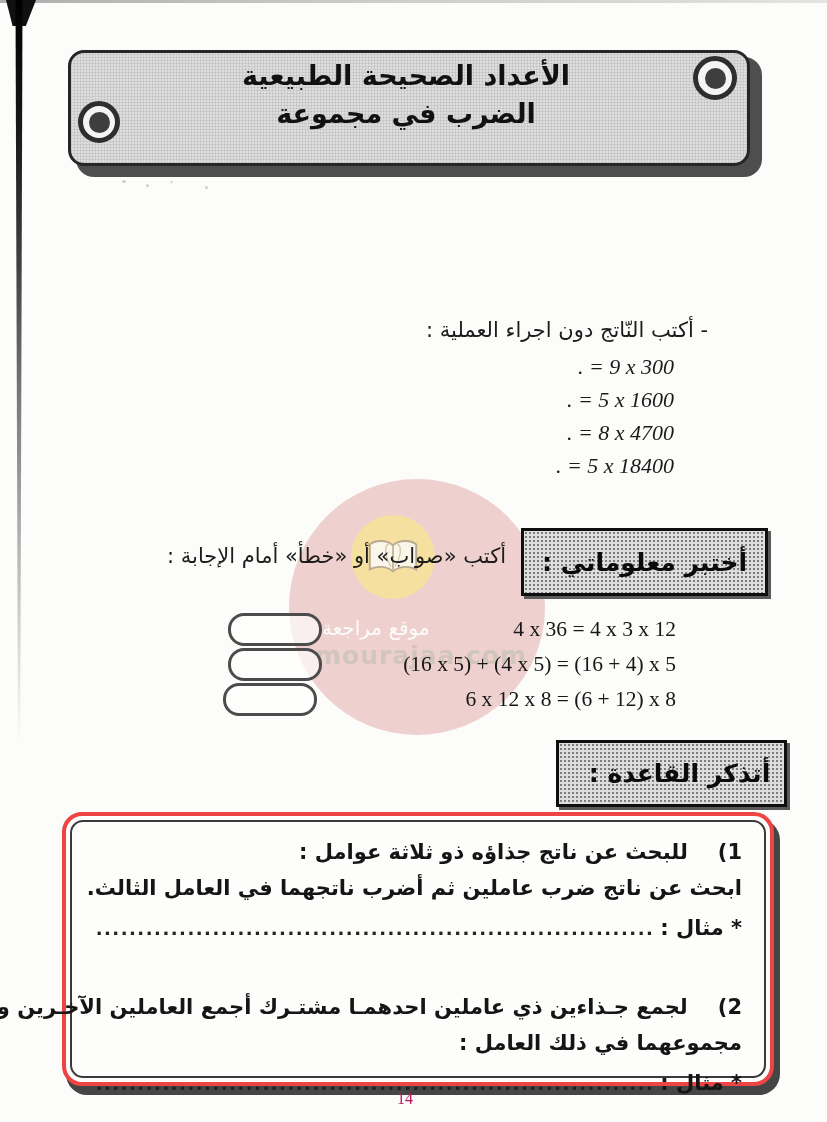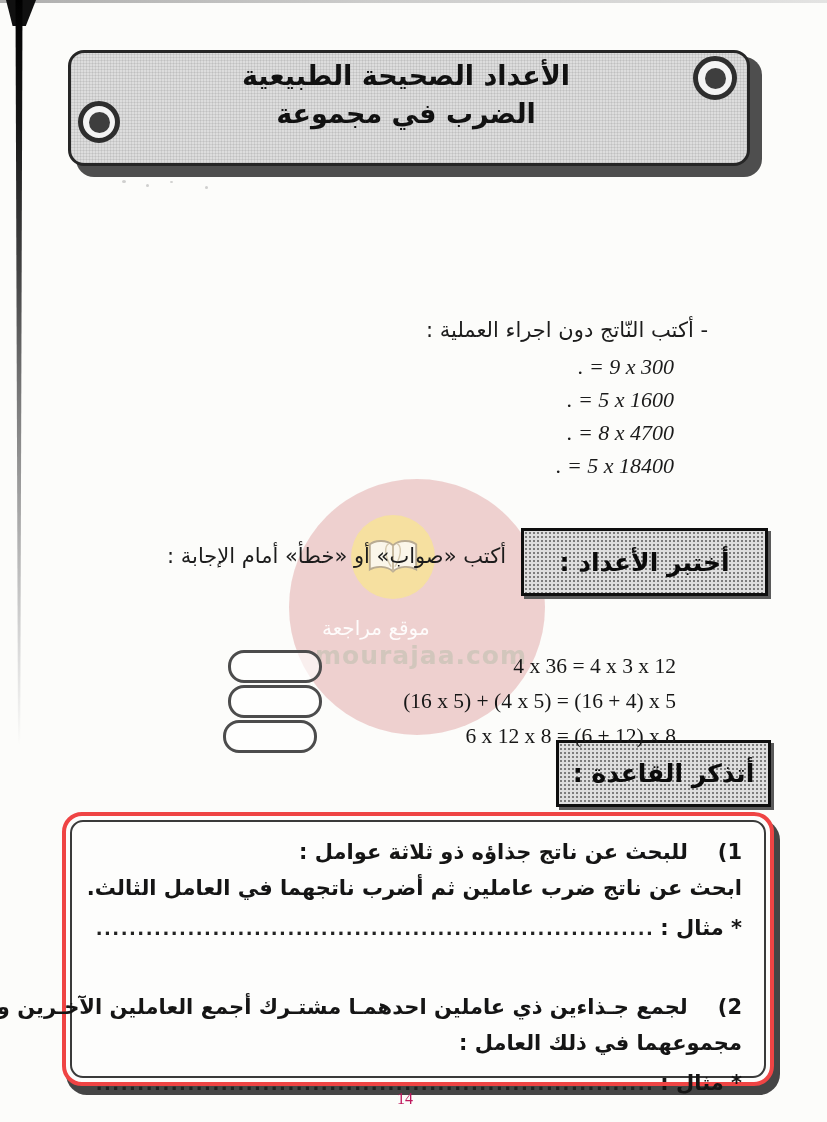--- a/index.html
+++ b/index.html
@@ -37,21 +37,21 @@
   
   .wm-circle{position:absolute;left:289px;top:479px;width:256px;height:256px;border-radius:50%;
         background:rgba(220,148,148,.42);}
   .wm-sun{position:absolute;left:351px;top:515px;width:84px;height:84px;border-radius:50%;
         background:rgba(246,224,157,.95);display:flex;align-items:center;justify-content:center;}
   .wm-ar{position:absolute;left:322px;top:616px;width:156px;text-align:left;direction:rtl;
         font-size:20px;color:rgba(255,255,255,.92);z-index:2;}
   .wm-en{position:absolute;left:315px;top:641px;width:180px;text-align:center;
         font-size:25px;font-weight:bold;letter-spacing:1px;color:rgba(205,196,184,.85);z-index:2;}
   
-  .tf-rows{position:absolute;left:228px;top:612px;width:448px;z-index:3;margin-top:37px;}
+  .tf-rows{position:absolute;left:228px;top:612px;width:448px;z-index:3;}
   .tf-row{display:flex;align-items:center;justify-content:space-between;height:35px;}
   .pill{width:88px;height:27px;border:3px solid #4c4c4c;border-radius:16px;background:rgba(255,255,255,.65);}
   .tf-eq{font-family:"Liberation Serif","DejaVu Serif",serif;font-size:21.5px;color:#171717;direction:ltr;white-space:nowrap;}
   
   .rulebox{position:absolute;left:62px;top:812px;width:704px;height:266px;border:4px solid #ef4444;
         border-radius:20px;box-shadow:5px 8px 0 1px #454545;background:#fdfdfc;}
   .rulebox-inner{position:absolute;left:4px;top:4px;right:4px;bottom:4px;border:2px solid #3a3a3a;
         border-radius:13px;padding:12px 22px 0 22px;direction:rtl;font-weight:bold;font-size:21px;
         line-height:36px;color:#151515;box-sizing:border-box;}
   .rule-num{display:inline-block;margin-inline-end:30px;}
@@ -103,40 +103,40 @@
       <path d="M30 8 C23 1, 10 3, 6 7 L6 33 C12 29, 24 29, 30 35 C36 29, 48 29, 54 33 L54 7 C50 3, 37 1, 30 8 Z" fill="#fbf6ea" stroke="#b9ab92" stroke-width="2"></path>
       <path d="M30 8 L30 35" stroke="#c7b99e" stroke-width="2" fill="none"></path>
       <path d="M26 6 C20 9, 22 20, 28 30" stroke="#d6c9ae" stroke-width="1.5" fill="none"></path>
       <path d="M34 6 C40 9, 38 20, 32 30" stroke="#d6c9ae" stroke-width="1.5" fill="none"></path>
     </svg>
   </div>
   <div class="wm-ar">موقع مراجعة</div>
   <div class="wm-en">mourajaa.com</div>
 
   <div class="hbox" style="left:521px;top:528px;width:241px;height:62px;z-index:3;">
-    <span>أختبر الأعداد :</span>
+    <span>أختبر معلوماتي :</span>
   </div>
   <div class="instr eqz" style="right:321px;top:544px;">أكتب «صواب» أو «خطأ» أمام الإجابة :</div>
 
   <div class="tf-rows">
     <div class="tf-row">
       <div class="pill"></div>
       <div class="tf-eq">4 x 36 = 4 x 3 x 12</div>
     </div>
     <div class="tf-row">
       <div class="pill"></div>
       <div class="tf-eq">(16 x 5) + (4 x 5) = (16 + 4) x 5</div>
     </div>
     <div class="tf-row">
       <div class="pill" style="margin-left:-5px;"></div>
       <div class="tf-eq">6 x 12 x 8 = (6 + 12) x 8</div>
     </div>
   </div>
 
-  <div class="hbox" style="left:556px;top:740px;width:209px;height:61px;">
+  <div class="hbox" style="left:556px;top:740px;width:209px;height:61px;padding-left:16px;">
     <span>أتذكر القاعدة :</span>
   </div>
 
   <div class="rulebox">
     <div class="rulebox-inner">
       <div class="rule-line">
         <span class="rule-num">1)</span><span>للبحث عن ناتج جذاؤه ذو ثلاثة عوامل :</span>
       </div>
       <div class="rule-line">ابحث عن ناتج ضرب عاملين ثم أضرب ناتجهما في العامل الثالث.</div>
       <div class="ex-line">

